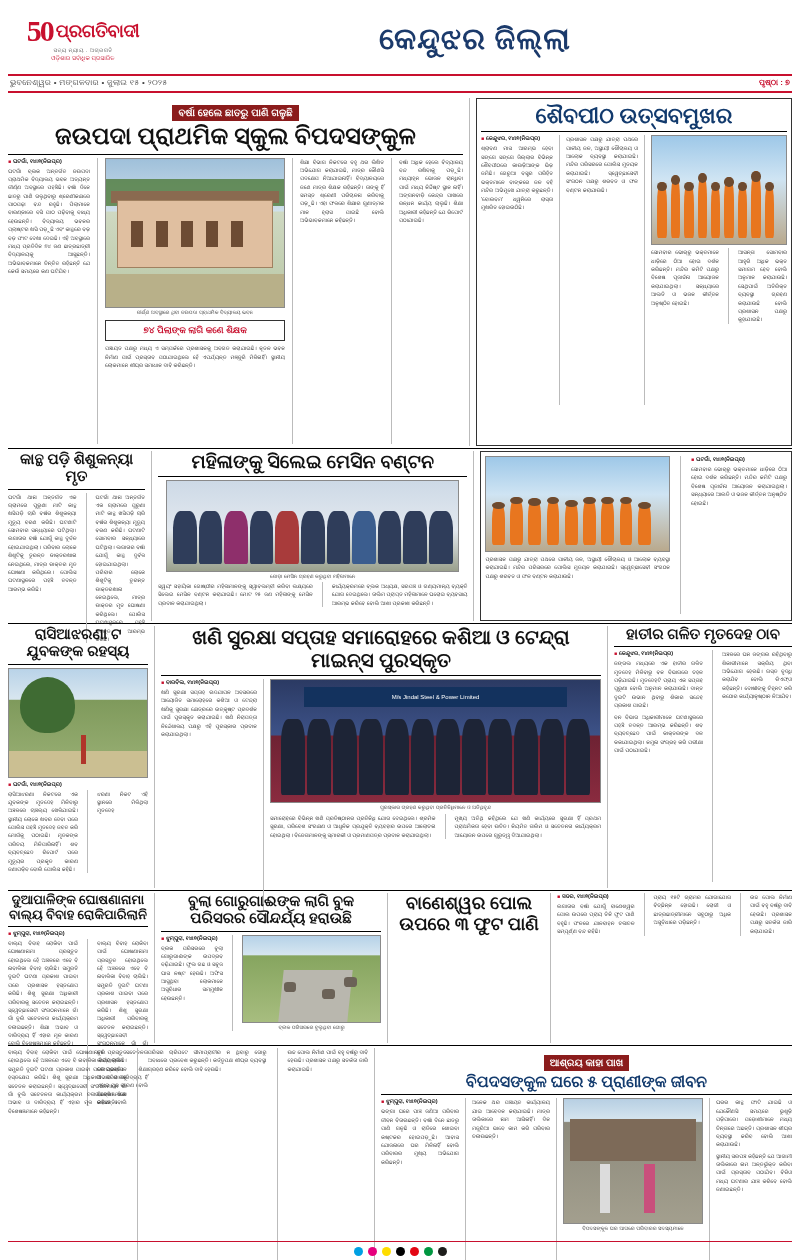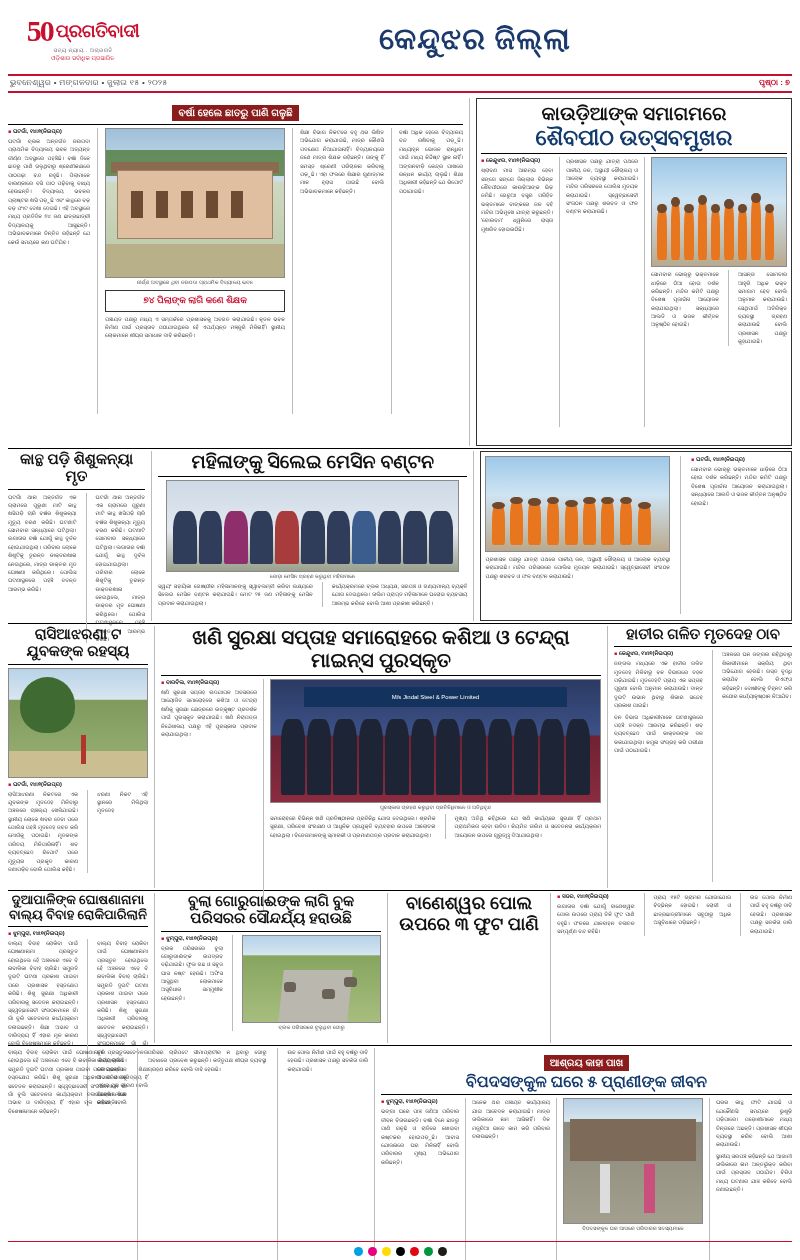--- a/index.html
+++ b/index.html
@@ -119,20 +119,21 @@
   </div>
   <div class="dateline">
     <span class="left">ଭୁବନେଶ୍ୱର • ମଙ୍ଗଳବାର • ଜୁଲାଇ ୧୫ • ୨୦୨୫</span>
     <span class="right">ପୃଷ୍ଠା : ୭</span>
   </div>
 
   <div class="cols" style="margin-top:5px; height:348px;">
 
     <div class="col" style="width:458px;">
       <div class="kicker-wrap"><span class="kicker">ବର୍ଷା ହେଲେ ଛାତରୁ ପାଣି ଗଳୁଛି</span></div>
+      <div class="head1">ଜଉପଦା ପ୍ରାଥମିକ ସ୍କୁଲ ବିପଦସଙ୍କୁଳ</div>
       <div class="rule"></div>
       <div class="cols" style="height:286px;gap:7px;">
         <div class="col" style="width:82px;">
           <div class="byline">ଘଟଗାଁ, ୧୪ା୭(ନିଇପ୍ର)</div>
           <div class="body-text" style="margin-top:2px;">ଘଟଗାଁ ବ୍ଲକ ଅନ୍ତର୍ଗତ ଜଉପଦା ପ୍ରାଥମିକ ବିଦ୍ୟାଳୟ ଭବନ ଅତ୍ୟନ୍ତ ଜୀର୍ଣ୍ଣ ଅବସ୍ଥାରେ ପହଞ୍ଚିଛି। ବର୍ଷା ଦିନେ ଛାତରୁ ପାଣି ଗଳୁଥିବାରୁ ଶ୍ରେଣୀକକ୍ଷରେ ପାଠପଢ଼ା ବନ୍ଦ ରହୁଛି। ପିଲାମାନେ ବାରଣ୍ଡାରେ ବସି ପାଠ ପଢ଼ିବାକୁ ବାଧ୍ୟ ହେଉଛନ୍ତି। ବିଦ୍ୟାଳୟ ଭବନର ପ୍ଲାଷ୍ଟର ଖସି ପଡ଼ୁଛି ଏବଂ କାନ୍ଥରେ ବଡ଼ ବଡ଼ ଫାଟ ଦେଖା ଦେଇଛି। ଏହି ଅବସ୍ଥାରେ ମଧ୍ୟ ପ୍ରତିଦିନ ୭୪ ଜଣ ଛାତ୍ରଛାତ୍ରୀ ବିଦ୍ୟାଳୟକୁ ଆସୁଛନ୍ତି। ଅଭିଭାବକମାନେ ଚିନ୍ତିତ ରହିଛନ୍ତି ଯେ କେଉଁ ସମୟରେ କଣ ଘଟିଯିବ।</div>
         </div>
         <div class="vrule"></div>
         <div class="col" style="width:180px;">
           <div class="photo school" style="height:150px;">
             <div class="trees"></div>
@@ -156,21 +157,20 @@
         <div class="vrule"></div>
         <div class="col" style="flex:1;">
           <div class="body-text">ବର୍ଷା ଅଧିକ ହେଲେ ବିଦ୍ୟାଳୟ ବନ୍ଦ ରଖିବାକୁ ପଡ଼ୁଛି। ମଧ୍ୟାହ୍ନ ଭୋଜନ ରାନ୍ଧିବା ପାଇଁ ମଧ୍ୟ ନିର୍ଦ୍ଦିଷ୍ଟ ସ୍ଥାନ ନାହିଁ। ଅଙ୍ଗନବାଡ଼ି କେନ୍ଦ୍ର ପାଖରେ ରନ୍ଧନ କାର୍ଯ୍ୟ ଚାଲୁଛି। ଶିକ୍ଷା ଅଧିକାରୀ କହିଛନ୍ତି ଯେ ରିପୋର୍ଟ ପଠାଯାଇଛି।</div>
         </div>
       </div>
     </div>
 
     <div class="vrule"></div>
 
     <div class="col section-box" style="width:318px;">
-      <div class="head2">କାଉଡ଼ିଆଙ୍କ ସମାଗମରେ</div>
       <div class="head1 head-blue" style="font-size:22px;">ଶୈବପୀଠ ଉତ୍ସବମୁଖର</div>
       <div class="rule"></div>
       <div class="cols" style="height:270px;">
         <div class="col" style="width:72px;">
           <div class="byline">କେନ୍ଦୁଝର, ୧୪ା୭(ନିଇପ୍ର)</div>
           <div class="body-text" style="margin-top:2px;">ଶ୍ରାବଣ ମାସ ଆରମ୍ଭ ହେବା ସଙ୍ଗେ ସଙ୍ଗେ ଜିଲ୍ଲାର ବିଭିନ୍ନ ଶୈବପୀଠରେ କାଉଡ଼ିଆଙ୍କ ଭିଡ଼ ଜମିଛି। ଗେରୁଆ ବସ୍ତ୍ର ପରିହିତ ଭକ୍ତମାନେ ବାଙ୍କରେ ଜଳ ବହି ମନ୍ଦିର ଅଭିମୁଖେ ଯାତ୍ରା କରୁଛନ୍ତି। 'ବୋଲବମ' ଧ୍ୱନିରେ ରାସ୍ତା ମୁଖରିତ ହୋଇଉଠିଛି।</div>
         </div>
         <div class="vrule"></div>
         <div class="col" style="width:72px;">
           <div class="body-text">ପ୍ରଶାସନ ପକ୍ଷରୁ ଯାତ୍ରା ପଥରେ ପାନୀୟ ଜଳ, ଅସ୍ଥାୟୀ ଶୌଚାଳୟ ଓ ଆଲୋକ ବ୍ୟବସ୍ଥା କରାଯାଇଛି। ମନ୍ଦିର ପରିସରରେ ପୋଲିସ ମୁତୟନ କରାଯାଇଛି। ସ୍ୱେଚ୍ଛାସେବୀ ସଂଗଠନ ପକ୍ଷରୁ ଶରବତ ଓ ଫଳ ବଣ୍ଟନ କରାଯାଉଛି।</div>

